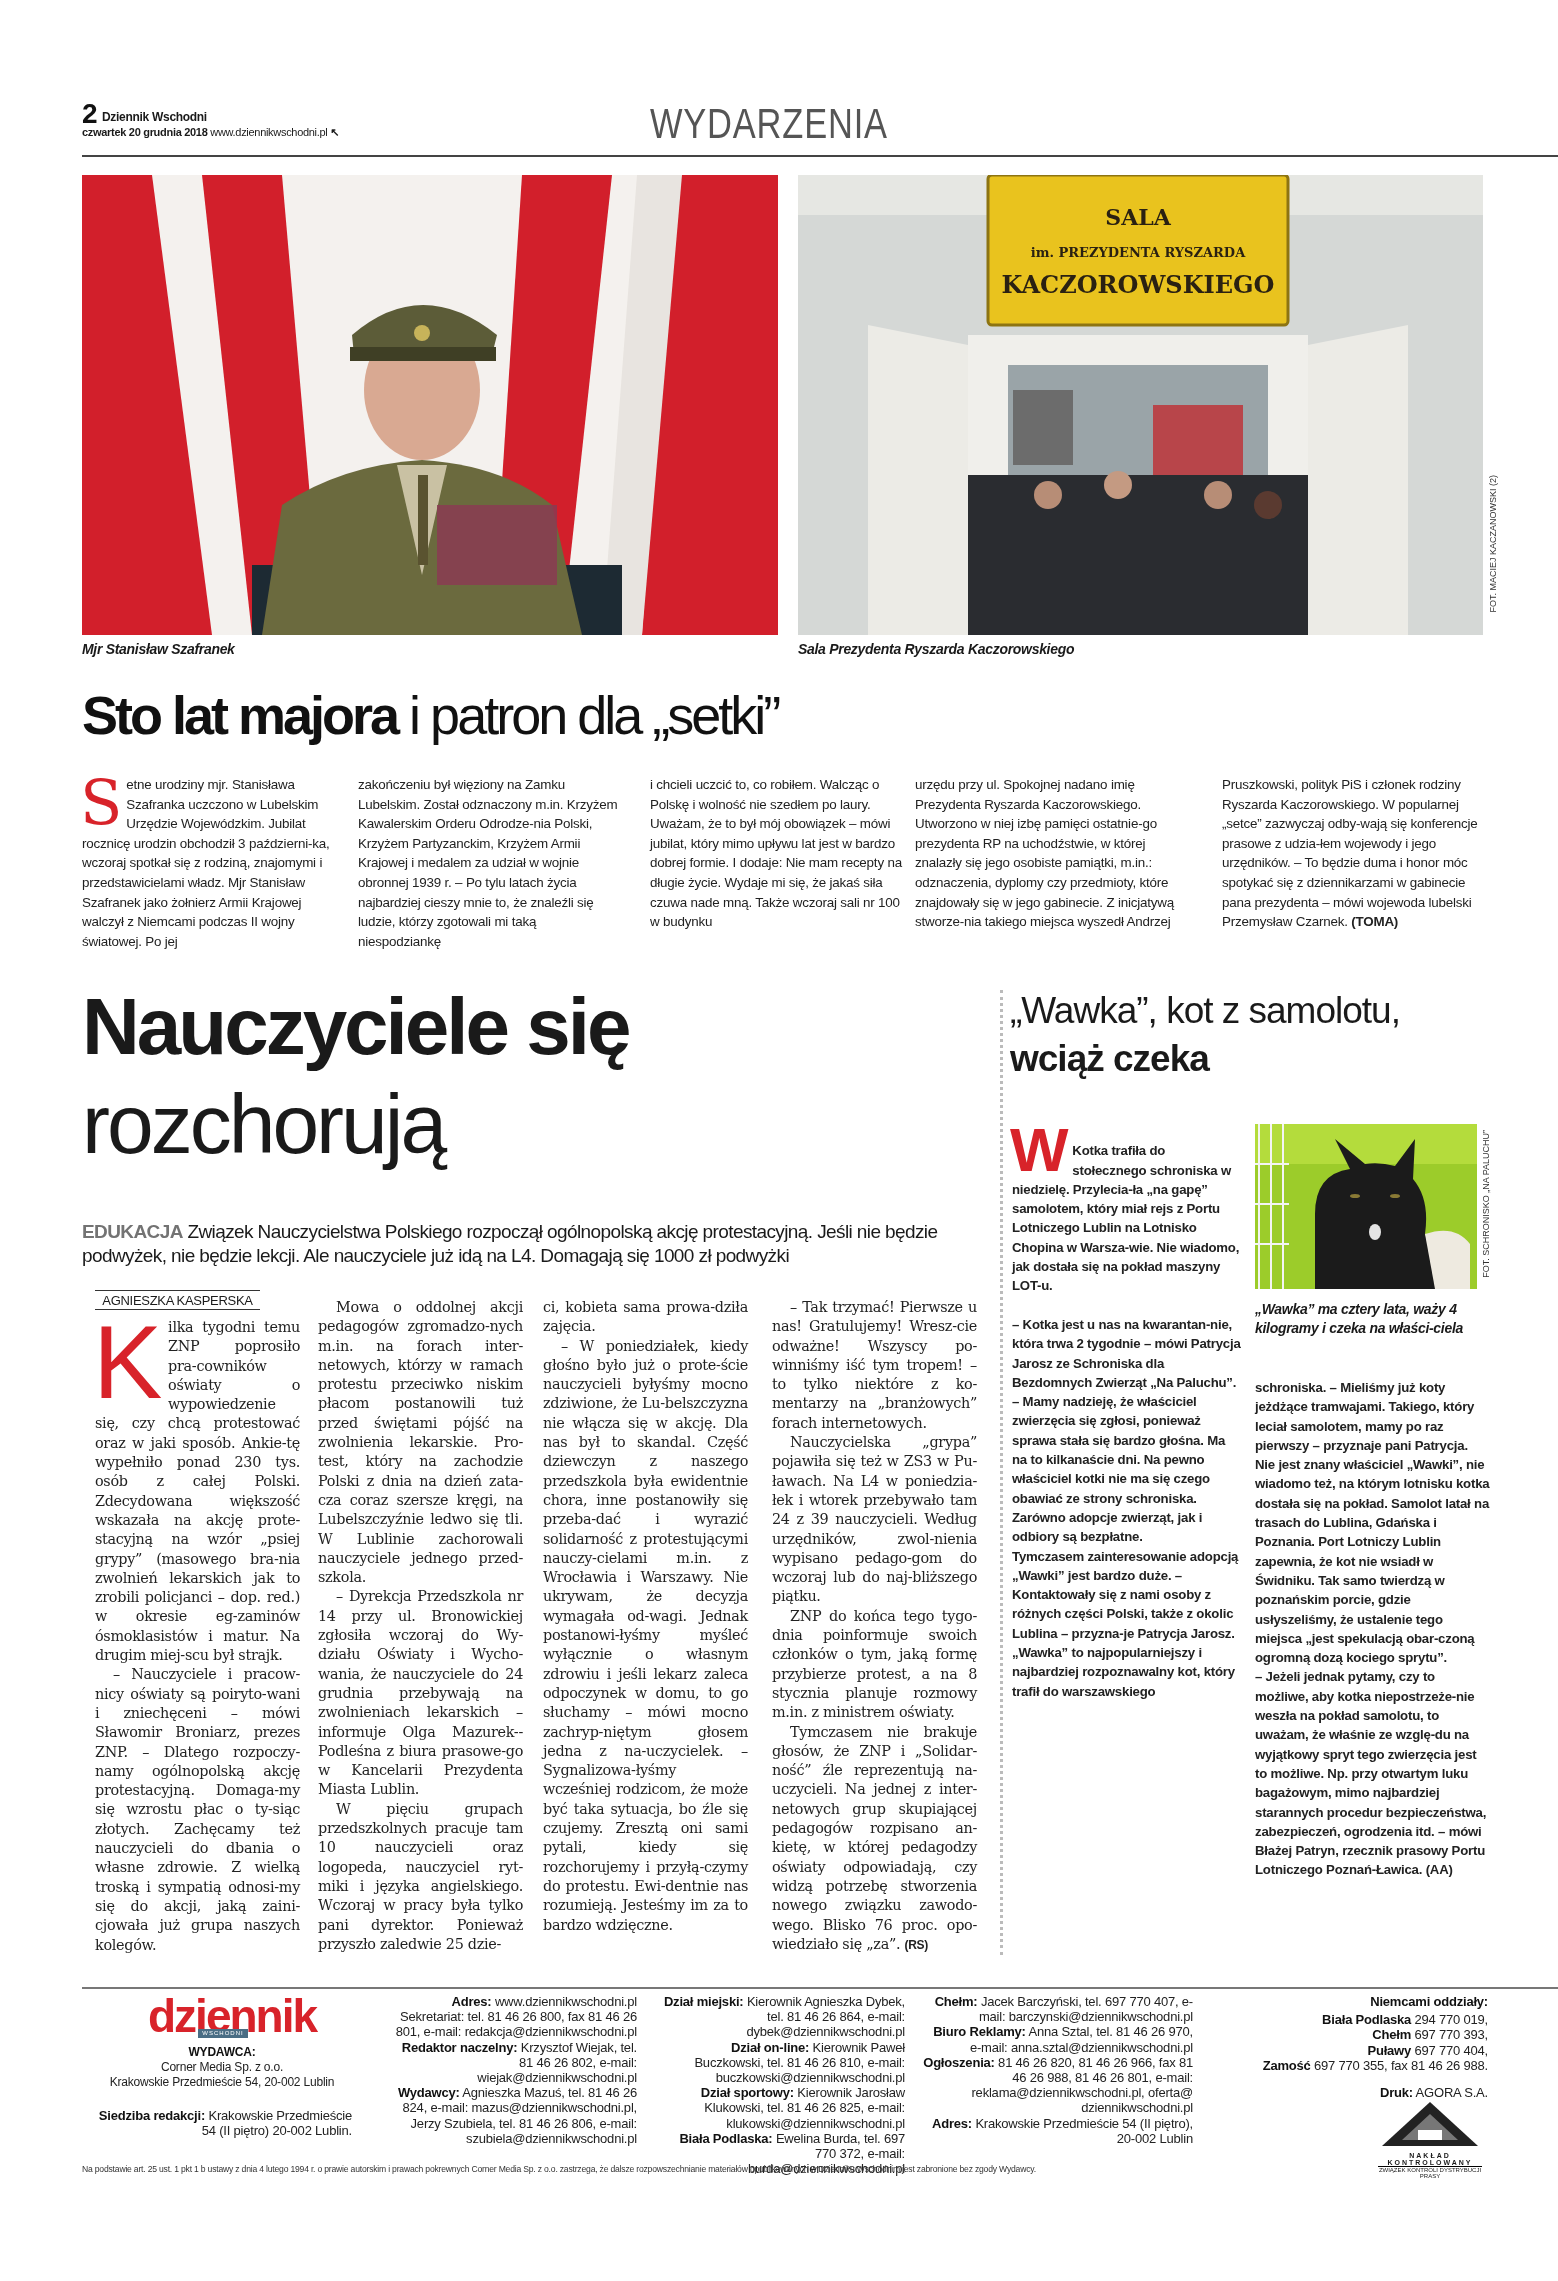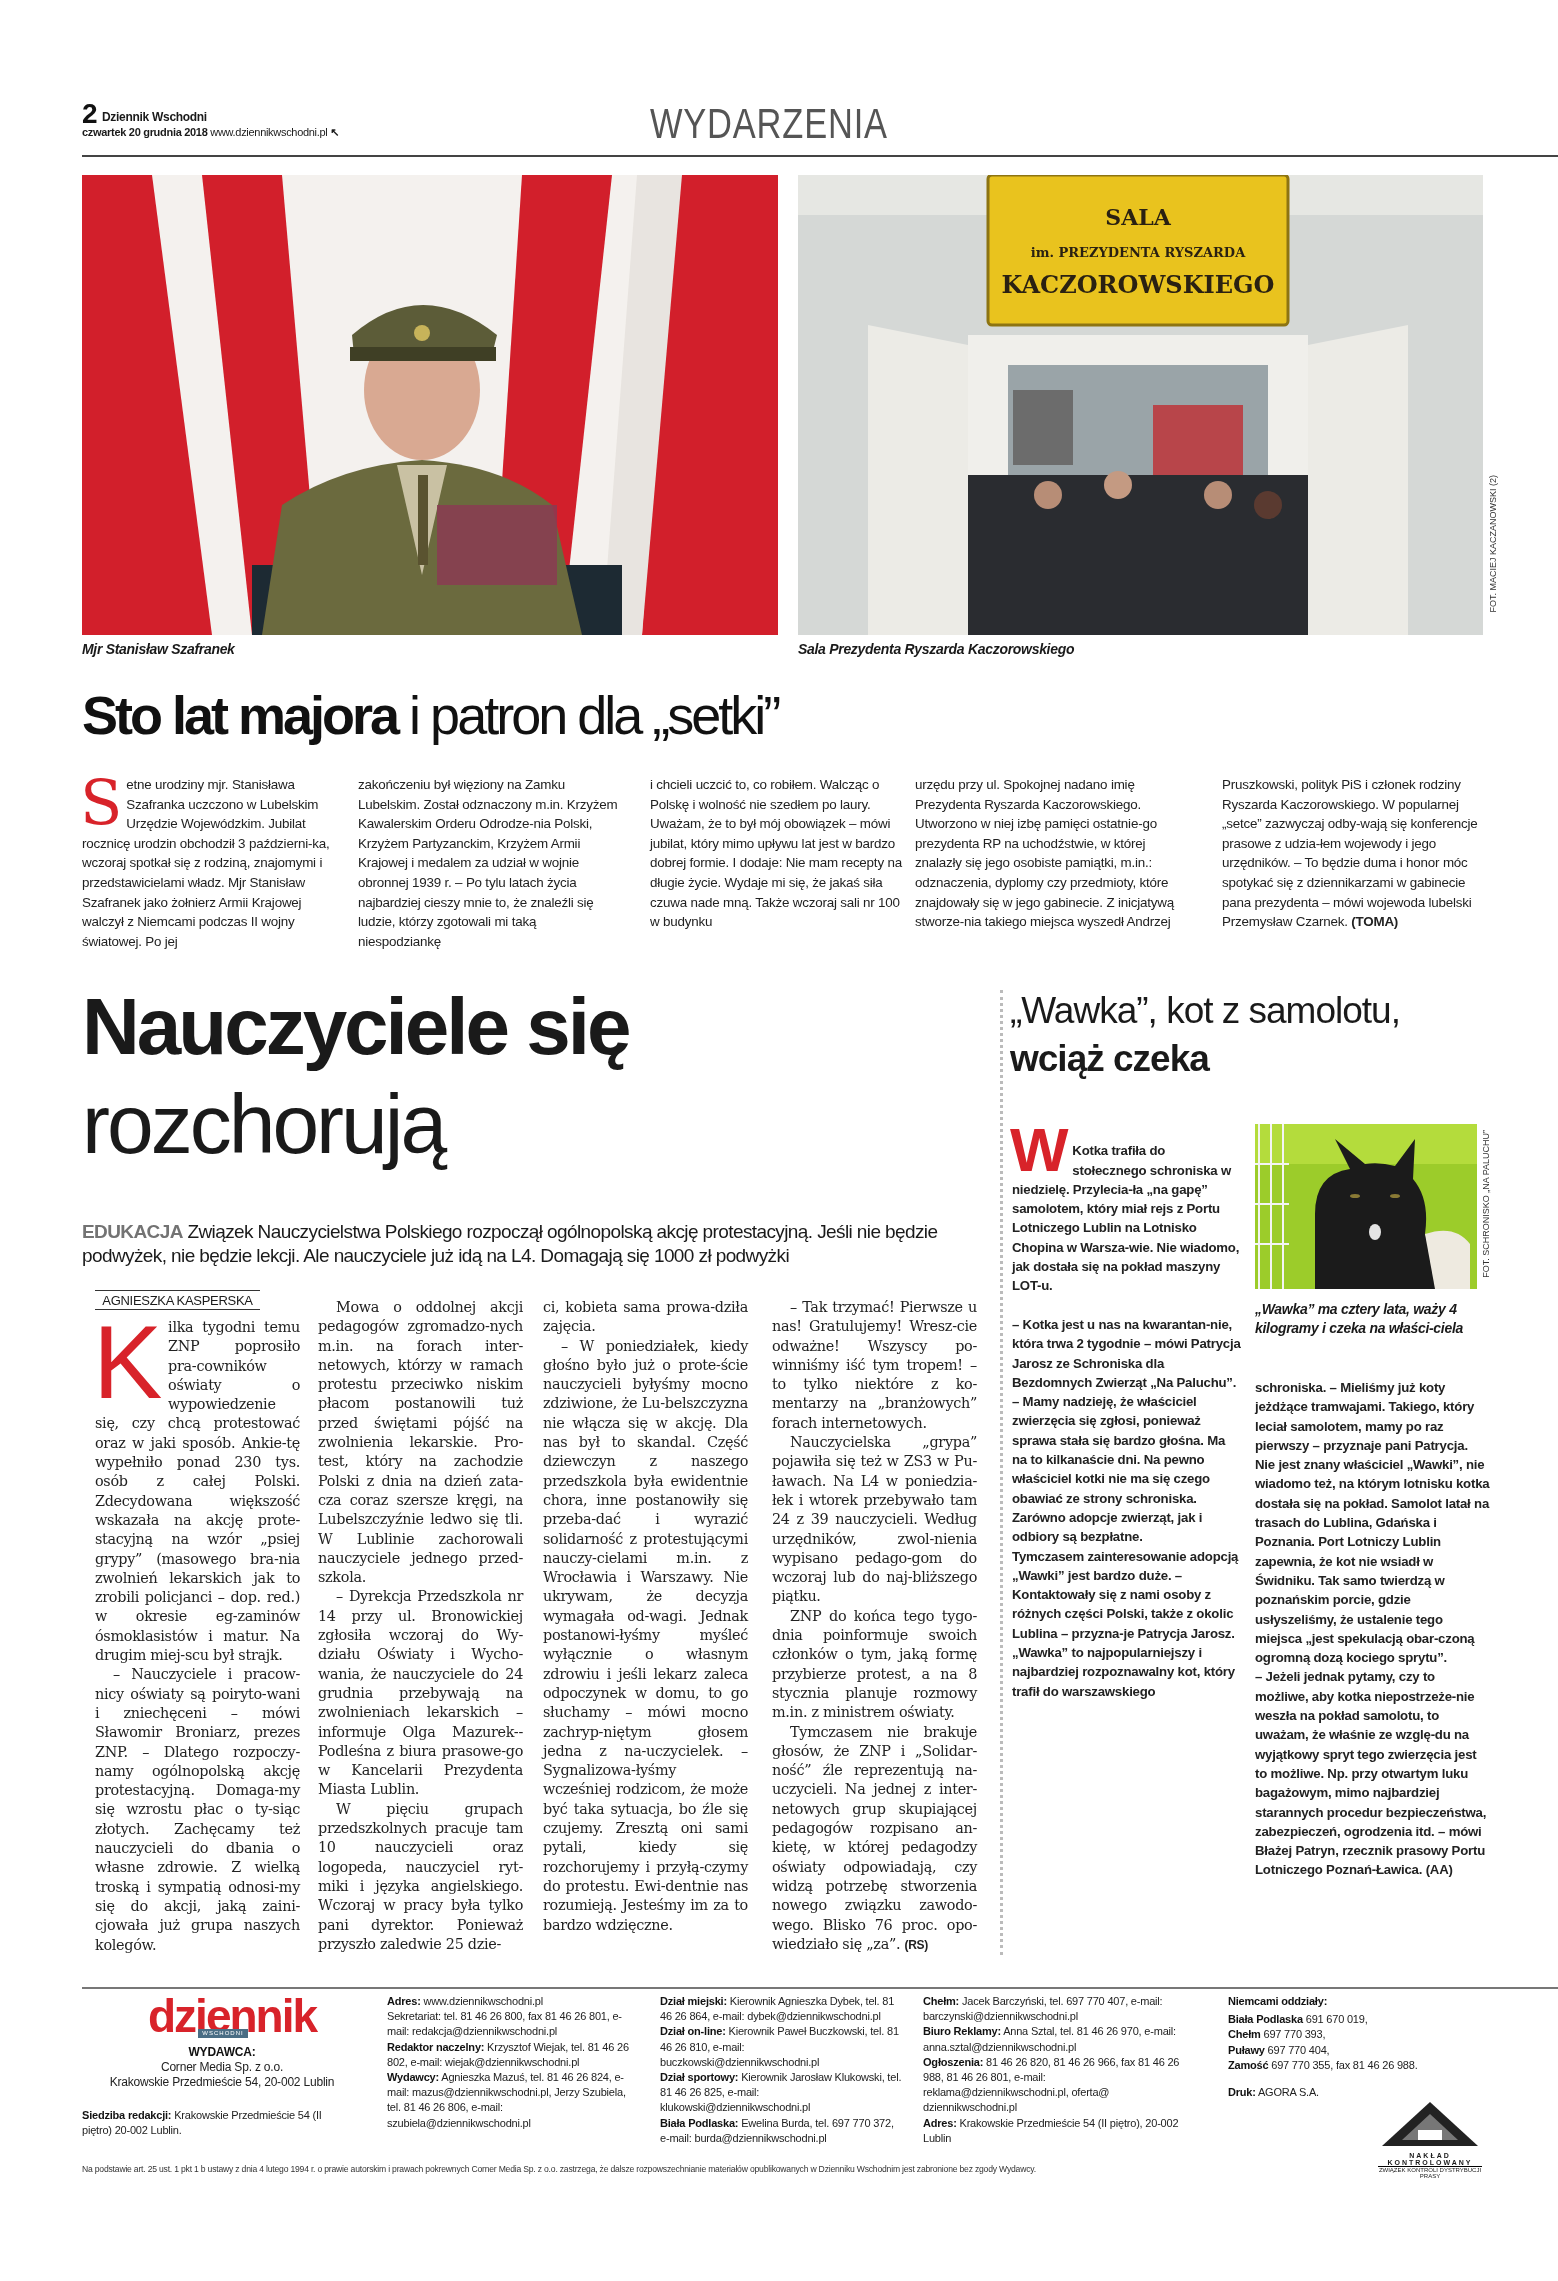--- a/index.html
+++ b/index.html
@@ -45,21 +45,21 @@
 
   
   .h-side1 { left: 1010px; top: 990px; font-size: 37px; letter-spacing: -1px; line-height: 42px; white-space: nowrap; }
   .h-side2 { left: 1010px; top: 1038px; font-size: 37px; font-weight: bold; letter-spacing: -1px; line-height: 42px; white-space: nowrap; }
   .side-col { font-size: 13.2px; line-height: 19.3px; font-weight: bold; letter-spacing: -0.2px; color:#222; }
   .photo-cat { left: 1255px; top: 1124px; width: 222px; height: 165px; }
   .cat-caption { left: 1255px; top: 1300px; width: 230px; font-size: 14px; font-style: italic; font-weight: bold; line-height: 19px; letter-spacing: -0.3px; }
 
   
   .foot-rule { left: 82px; top: 1987px; width: 1476px; height: 2px; background: #777; }
-  .foot { font-size: 11px; line-height: 15.2px; color:#222; letter-spacing: -0.2px; }
+  .foot { font-size: 13px; line-height: 15.2px; color:#222; letter-spacing: -0.2px; text-align: right; }
   .foot b { color:#111; }
   .logo { left: 148px; top: 1993px; width: 148px; height: 48px; }
   .logo-text { font-size: 46px; font-weight: 900; color:#d8232a; letter-spacing: -2px; line-height: 46px; font-family: "Liberation Sans", sans-serif; }
   .logo-bar { position: absolute; left: 50px; top: 36px; width: 50px; height: 9px; background: #4a6d84; color:#fff; font-size: 6px; text-align: center; line-height: 9px; letter-spacing: 1px; }
   .legal { left: 82px; top: 2164px; font-size: 8.6px; color:#333; white-space: nowrap; letter-spacing: -0.2px; }
   .badge { left: 1378px; top: 2100px; width: 104px; height: 80px; }
   .badge-t1 { font-size: 7px; letter-spacing: 2px; text-align: center; font-weight: bold; }
   .badge-t2 { font-size: 6px; text-align: center; border-top: 1px solid #000; }
 </style>
 </head>
@@ -227,21 +227,21 @@
   <div><b>Biała Podlaska:</b><span> Ewelina Burda, tel. 697 770 372, e-mail: burda@dziennikwschodni.pl</span></div>
 </div>
 <div class="abs foot" style="left:923px; top:1994px; width:270px;">
   <div><b>Chełm:</b><span> Jacek Barczyński, tel. 697 770 407, e-mail: barczynski@dziennikwschodni.pl</span></div>
   <div><b>Biuro Reklamy:</b><span> Anna Sztal, tel. 81 46 26 970, e-mail: anna.sztal@dziennikwschodni.pl</span></div>
   <div><b>Ogłoszenia:</b><span>  81 46 26 820, 81 46 26 966, fax 81 46 26 988,  81 46 26 801, e-mail: reklama@dziennikwschodni.pl, oferta@ dziennikwschodni.pl</span></div>
   <div><b>Adres:</b><span> Krakowskie Przedmieście 54 (II piętro), 20-002 Lublin</span></div>
 </div>
 <div class="abs foot" style="left:1228px; top:1994px; width:260px;">
   <div style="margin-bottom:3px;"><b>Niemcami oddziały:</b></div>
-  <div><b>Biała Podlaska</b><span>  691 670 019,</span></div>
+  <div><b>Biała Podlaska</b><span>  294 770 019,</span></div>
   <div><b>Chełm</b><span> 697 770 393,</span></div>
   <div><b>Puławy</b><span> 697 770 404,</span></div>
   <div><b>Zamość</b><span> 697 770 355, fax 81 46 26 988.</span></div>
   <div style="margin-top:12px;"><b>Druk:</b><span> AGORA S.A.</span></div>
 </div>
 
 <div class="abs badge">
   <svg width="104" height="48" viewBox="0 0 104 48">
     <polygon points="52,2 100,46 4,46" fill="#222"></polygon>
     <polygon points="52,14 80,40 24,40" fill="#777"></polygon>

